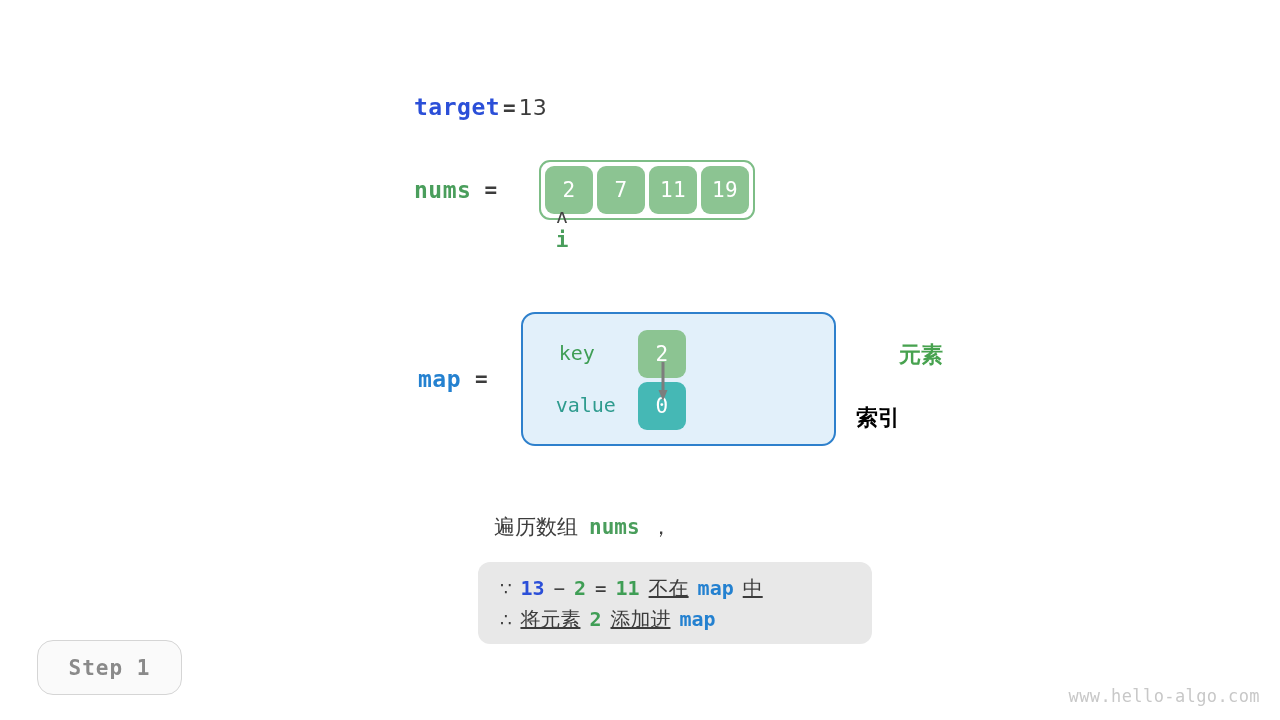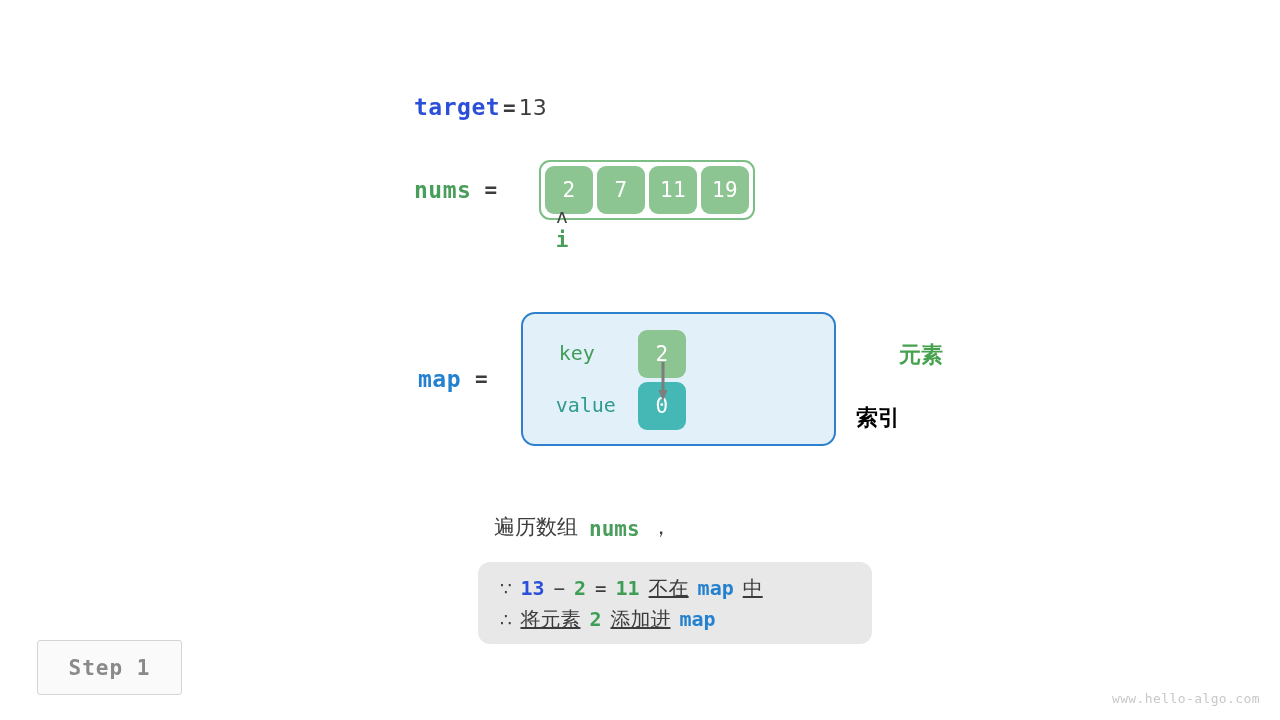--- a/index.html
+++ b/index.html
@@ -173,21 +173,21 @@
 
   
   .caption {
     position: absolute;
     left: 494px;
     top: 513px;
     font-size: 21px;
     color: #3c3c3c;
     white-space: nowrap;
     display: flex;
-    align-items: flex-end;
+    align-items: center;
     gap: 11px;
   }
   .caption .kw {
     font-family: "DejaVu Sans Mono", "Liberation Mono", monospace;
     font-weight: bold;
     font-size: 21px;
     color: #4a9e5c;
   }
 
   
@@ -229,39 +229,39 @@
   .explain-line .cn   { font-size: 20px; color: #3c3c3c; text-decoration: underline; }
 
   
   .step-badge {
     position: absolute;
     left: 37px;
     top: 640px;
     width: 143px;
     height: 53px;
     border: 1px solid #d5d5d5;
-    border-radius: 3px;
+    border-radius: 16px;
     background: #fafafa;
     display: flex;
     align-items: center;
     justify-content: center;
     font-family: "DejaVu Sans Mono", "Liberation Mono", monospace;
     font-weight: bold;
     font-size: 21px;
     color: #8a8a8a;
     letter-spacing: 1px;
   }
 
   
   .watermark {
     position: absolute;
     right: 20px;
     bottom: 14px;
     font-family: "DejaVu Sans Mono", "Liberation Mono", monospace;
-    font-size: 13px;
+    font-size: 17px;
     color: #c8c8c8;
     letter-spacing: .4px;
   }
 </style>
 </head>
 <body>
 
 <div class="stage">
 
   <div class="target-row">

